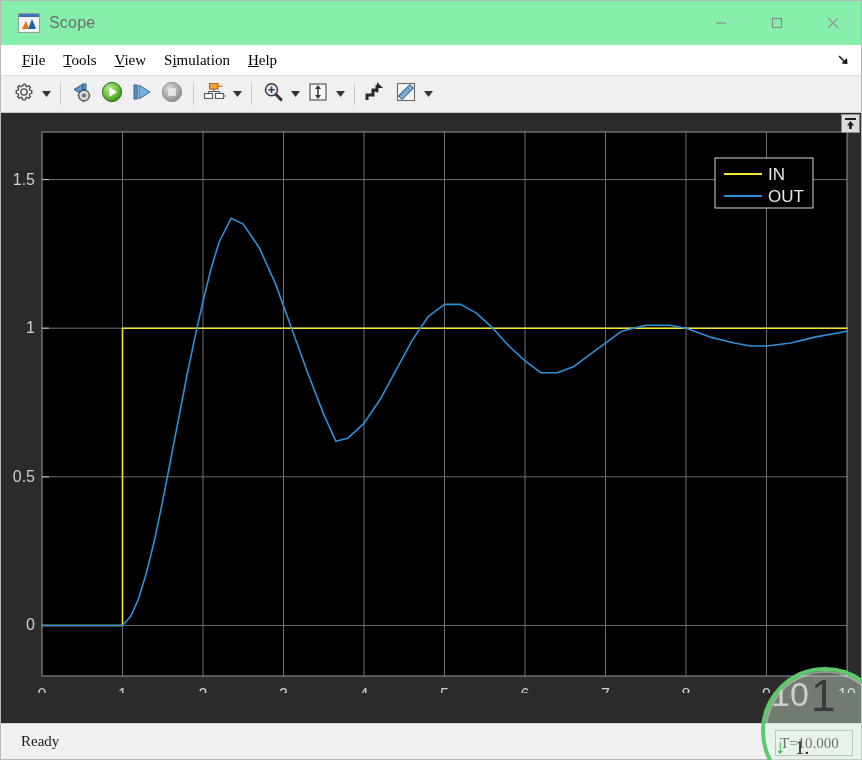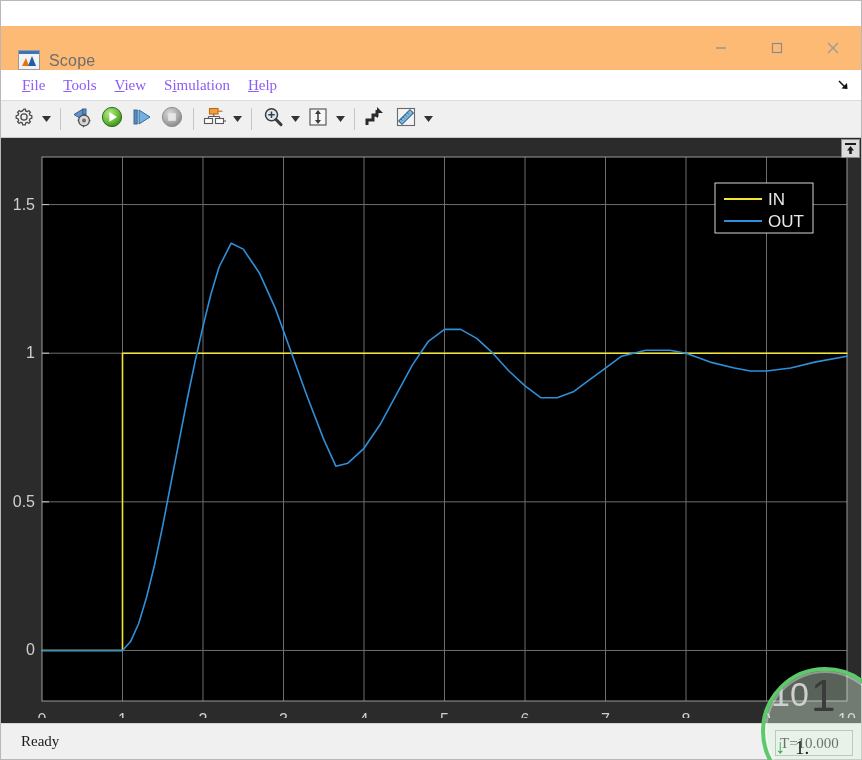--- a/index.html
+++ b/index.html
@@ -22,24 +22,23 @@
     box-sizing: border-box;
     display: flex;
     flex-direction: column;
   }
 
   
   .titlebar {
     height: 44px;
     flex: 0 0 44px;
     display: flex;
-    align-items: flex-end;
-    background: #fdba74;
+    align-items: center;
+    background: #86efac;
     position: relative;
-    margin-top: 25px;
   }
   .title-icon {
     width: 22px;
     height: 20px;
     margin-left: 17px;
     margin-right: 9px;
     position: relative;
     border: 1px solid #9b9b9b;
     background: #f2f2f2;
     box-sizing: border-box;
@@ -81,21 +80,21 @@
     height: 30px;
     flex: 0 0 30px;
     display: flex;
     align-items: center;
     background: #ffffff;
     position: relative;
     padding-left: 12px;
   }
   .menu-item {
     font-size: 15px;
-    color: #8b5cf6;
+    color: #000000;
     padding: 2px 9px;
     font-family: "Liberation Serif", serif;
     white-space: nowrap;
   }
   .menu-item u { text-decoration: underline; }
   .menu-overflow {
     position: absolute;
     right: 10px;
     top: 8px;
     width: 14px;

